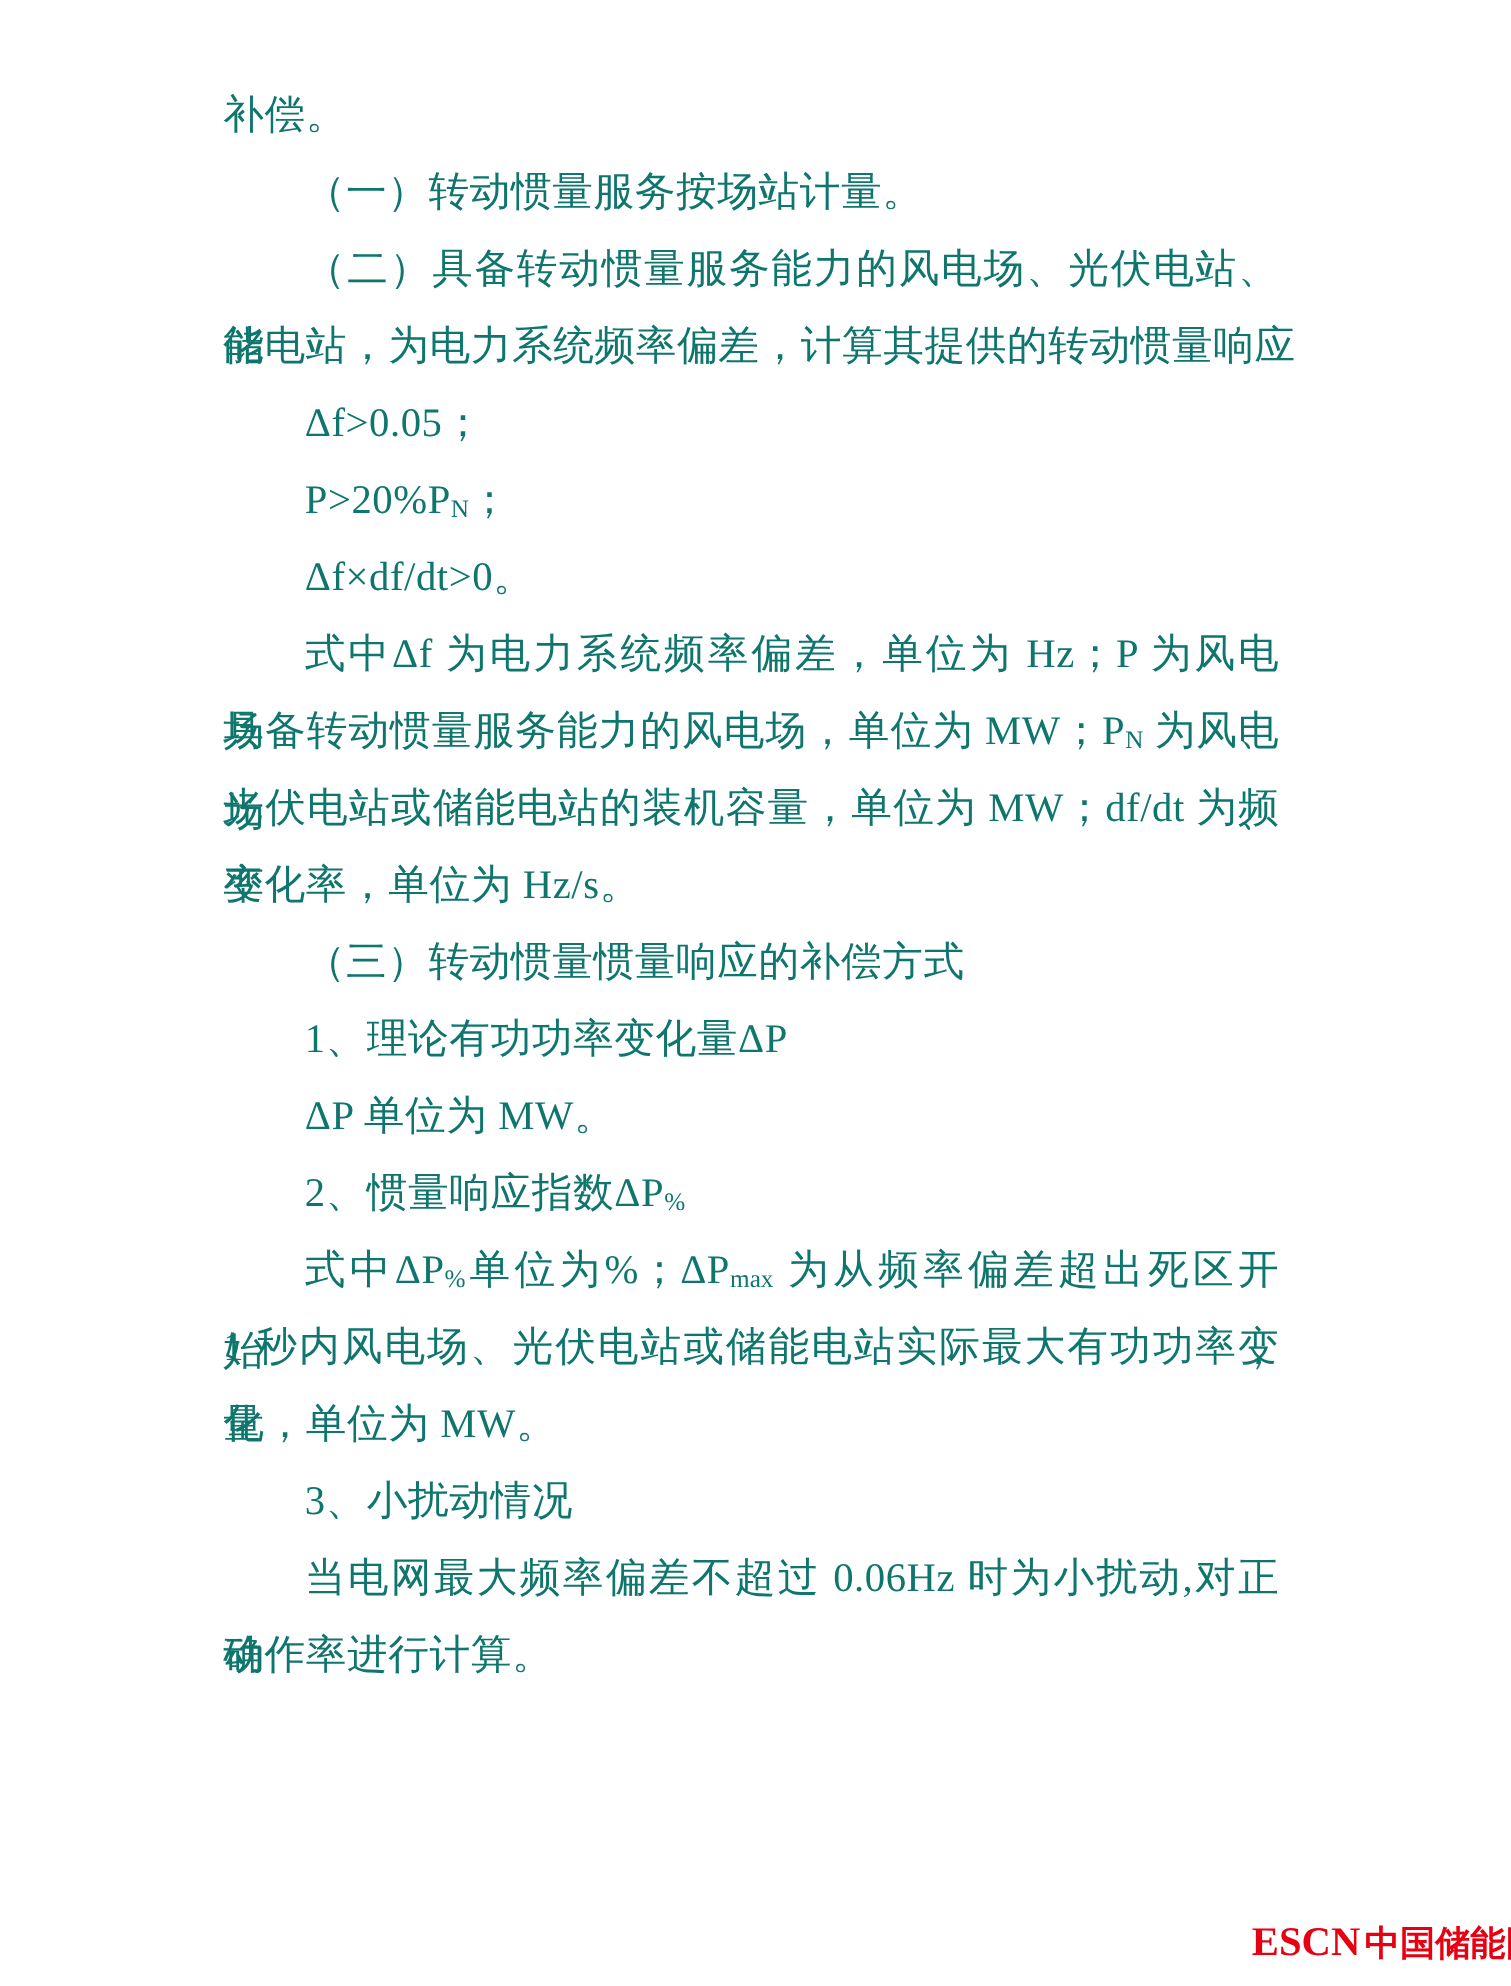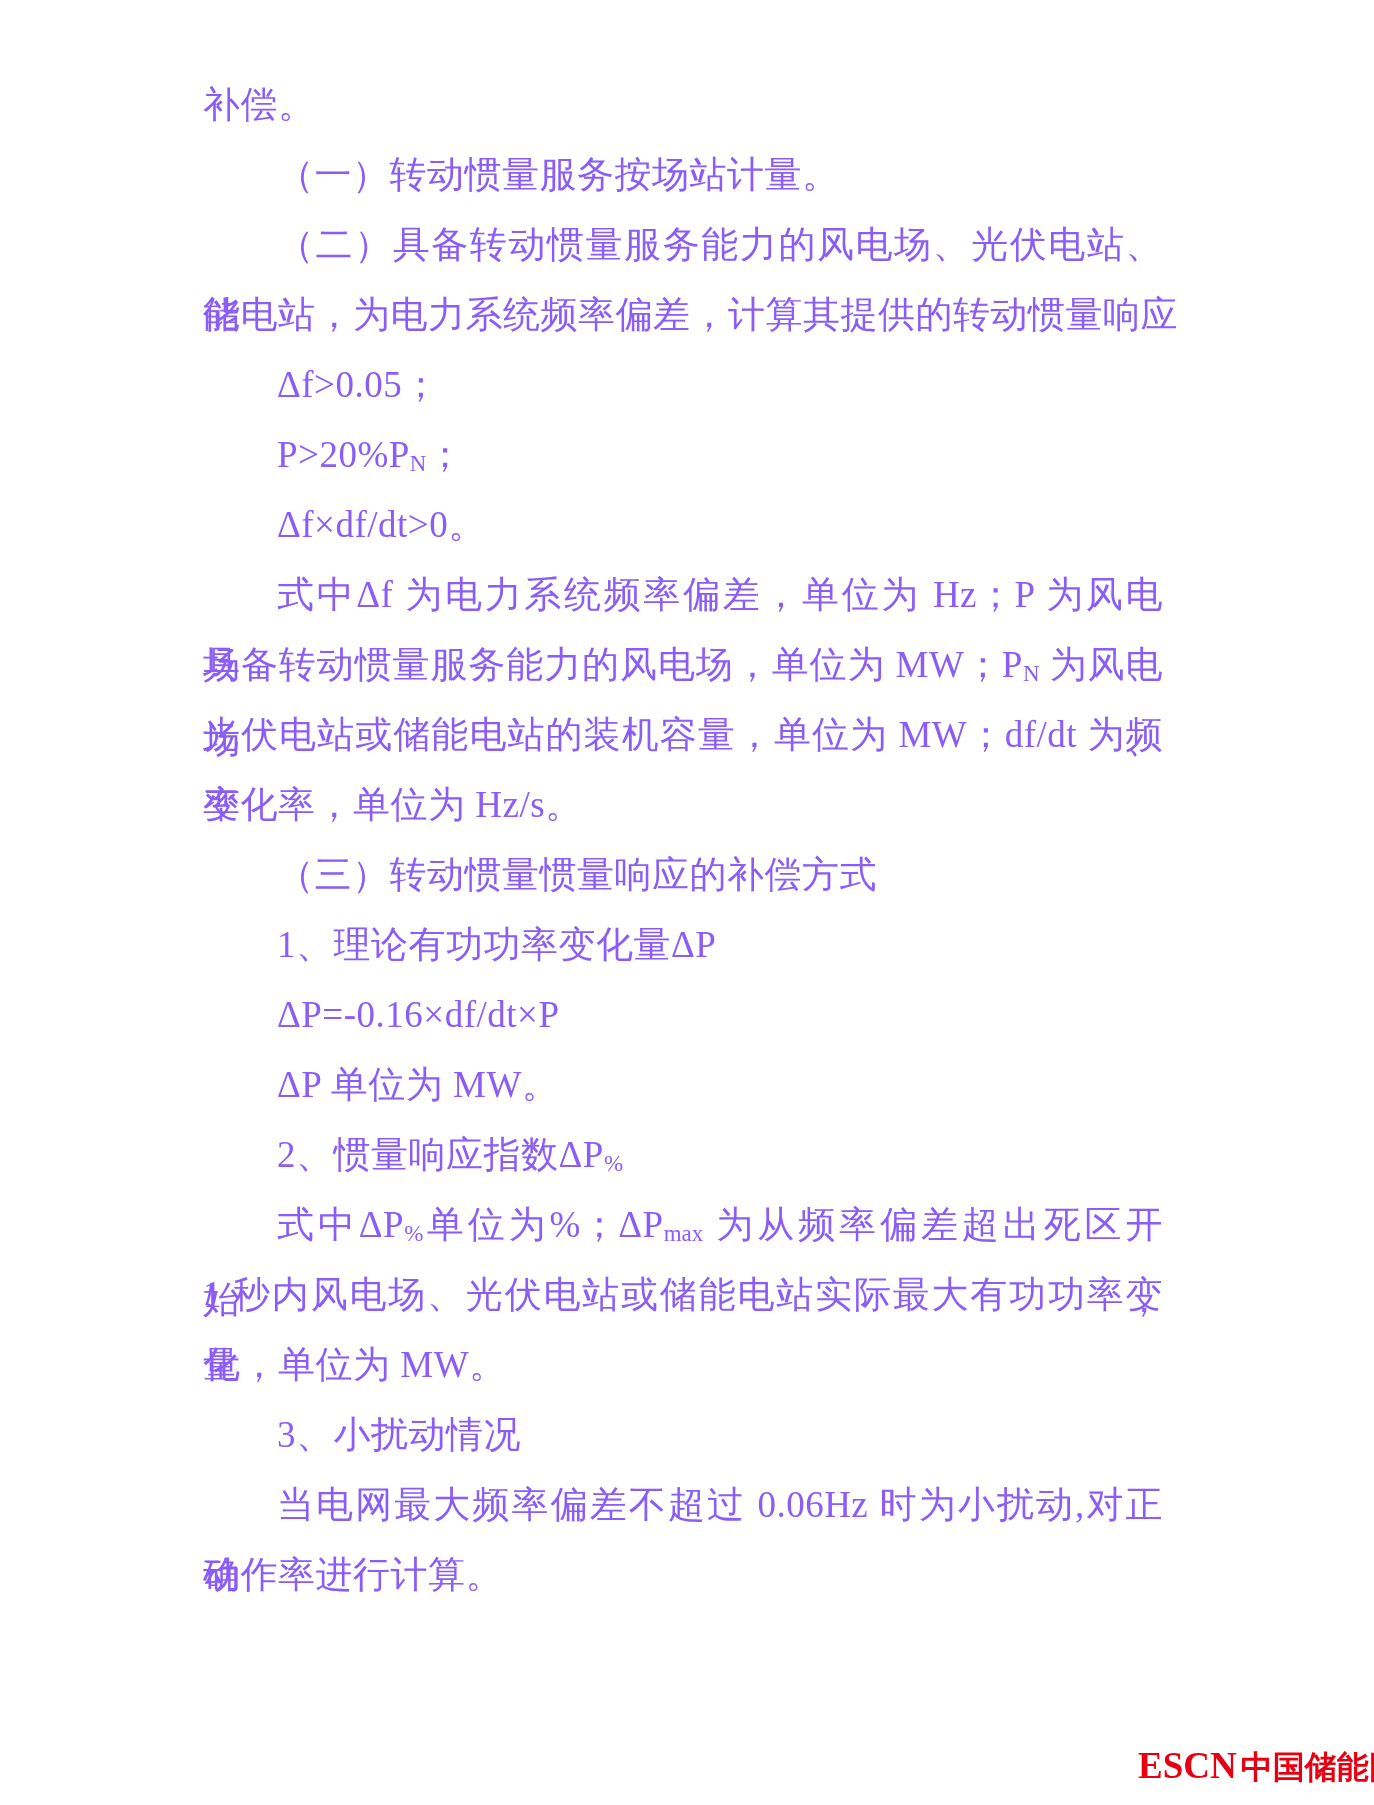--- a/index.html
+++ b/index.html
@@ -19,21 +19,21 @@
   .doc {
     position: absolute;
     left: 203px;
     top: 70px;
     width: 960px;
   }
   .line {
     font-size: 37px;
     line-height: 70px;
     height: 70px;
-    color: #8b5cf6;
+    color: #0f766e;
     white-space: nowrap;
     letter-spacing: 0.5px;
   }
   .line.indent {
     text-indent: 74px;
   }
   .line.justify {
     white-space: normal;
     text-align: justify;
     text-align-last: justify;
@@ -76,21 +76,20 @@
       <div class="line"><span>能电站，为电力系统频率偏差，计算其提供的转动惯量响应</span></div>
       <div class="line indent"><span>Δf&gt;0.05；</span></div>
       <div class="line indent"><span>P&gt;20%P</span><span class="sb">N</span><span>；</span></div>
       <div class="line indent"><span>Δf×df/dt&gt;0。</span></div>
       <div class="line indent justify"><span>式中Δf 为电力系统频率偏差，单位为 Hz；P 为风电场、</span></div>
       <div class="line justify"><span>具备转动惯量服务能力的风电场，单位为 MW；P</span><span class="sb">N</span><span> 为风电场、</span></div>
       <div class="line justify"><span>光伏电站或储能电站的装机容量，单位为 MW；df/dt 为频率</span></div>
       <div class="line"><span>变化率，单位为 Hz/s。</span></div>
       <div class="line indent"><span>（三）转动惯量惯量响应的补偿方式</span></div>
       <div class="line indent"><span>1、理论有功功率变化量ΔP</span></div>
-      <div class="line indent"><span>ΔP=-0.16×df/dt×P</span></div>
       <div class="line indent"><span>ΔP 单位为 MW。</span></div>
       <div class="line indent"><span>2、惯量响应指数ΔP</span><span class="sb">%</span></div>
       <div class="line indent justify"><span>式中ΔP</span><span class="sb">%</span><span>单位为%；ΔP</span><span class="sb">max</span><span> 为从频率偏差超出死区开始，</span></div>
       <div class="line justify"><span>1 秒内风电场、光伏电站或储能电站实际最大有功功率变化</span></div>
       <div class="line"><span>量，单位为 MW。</span></div>
       <div class="line indent"><span>3、小扰动情况</span></div>
       <div class="line indent justify"><span>当电网最大频率偏差不超过 0.06Hz 时为小扰动,对正确</span></div>
       <div class="line"><span>动作率进行计算。</span></div>
     </div>
   <div class="footer-logo" style="color: rgb(230, 0, 18);">

